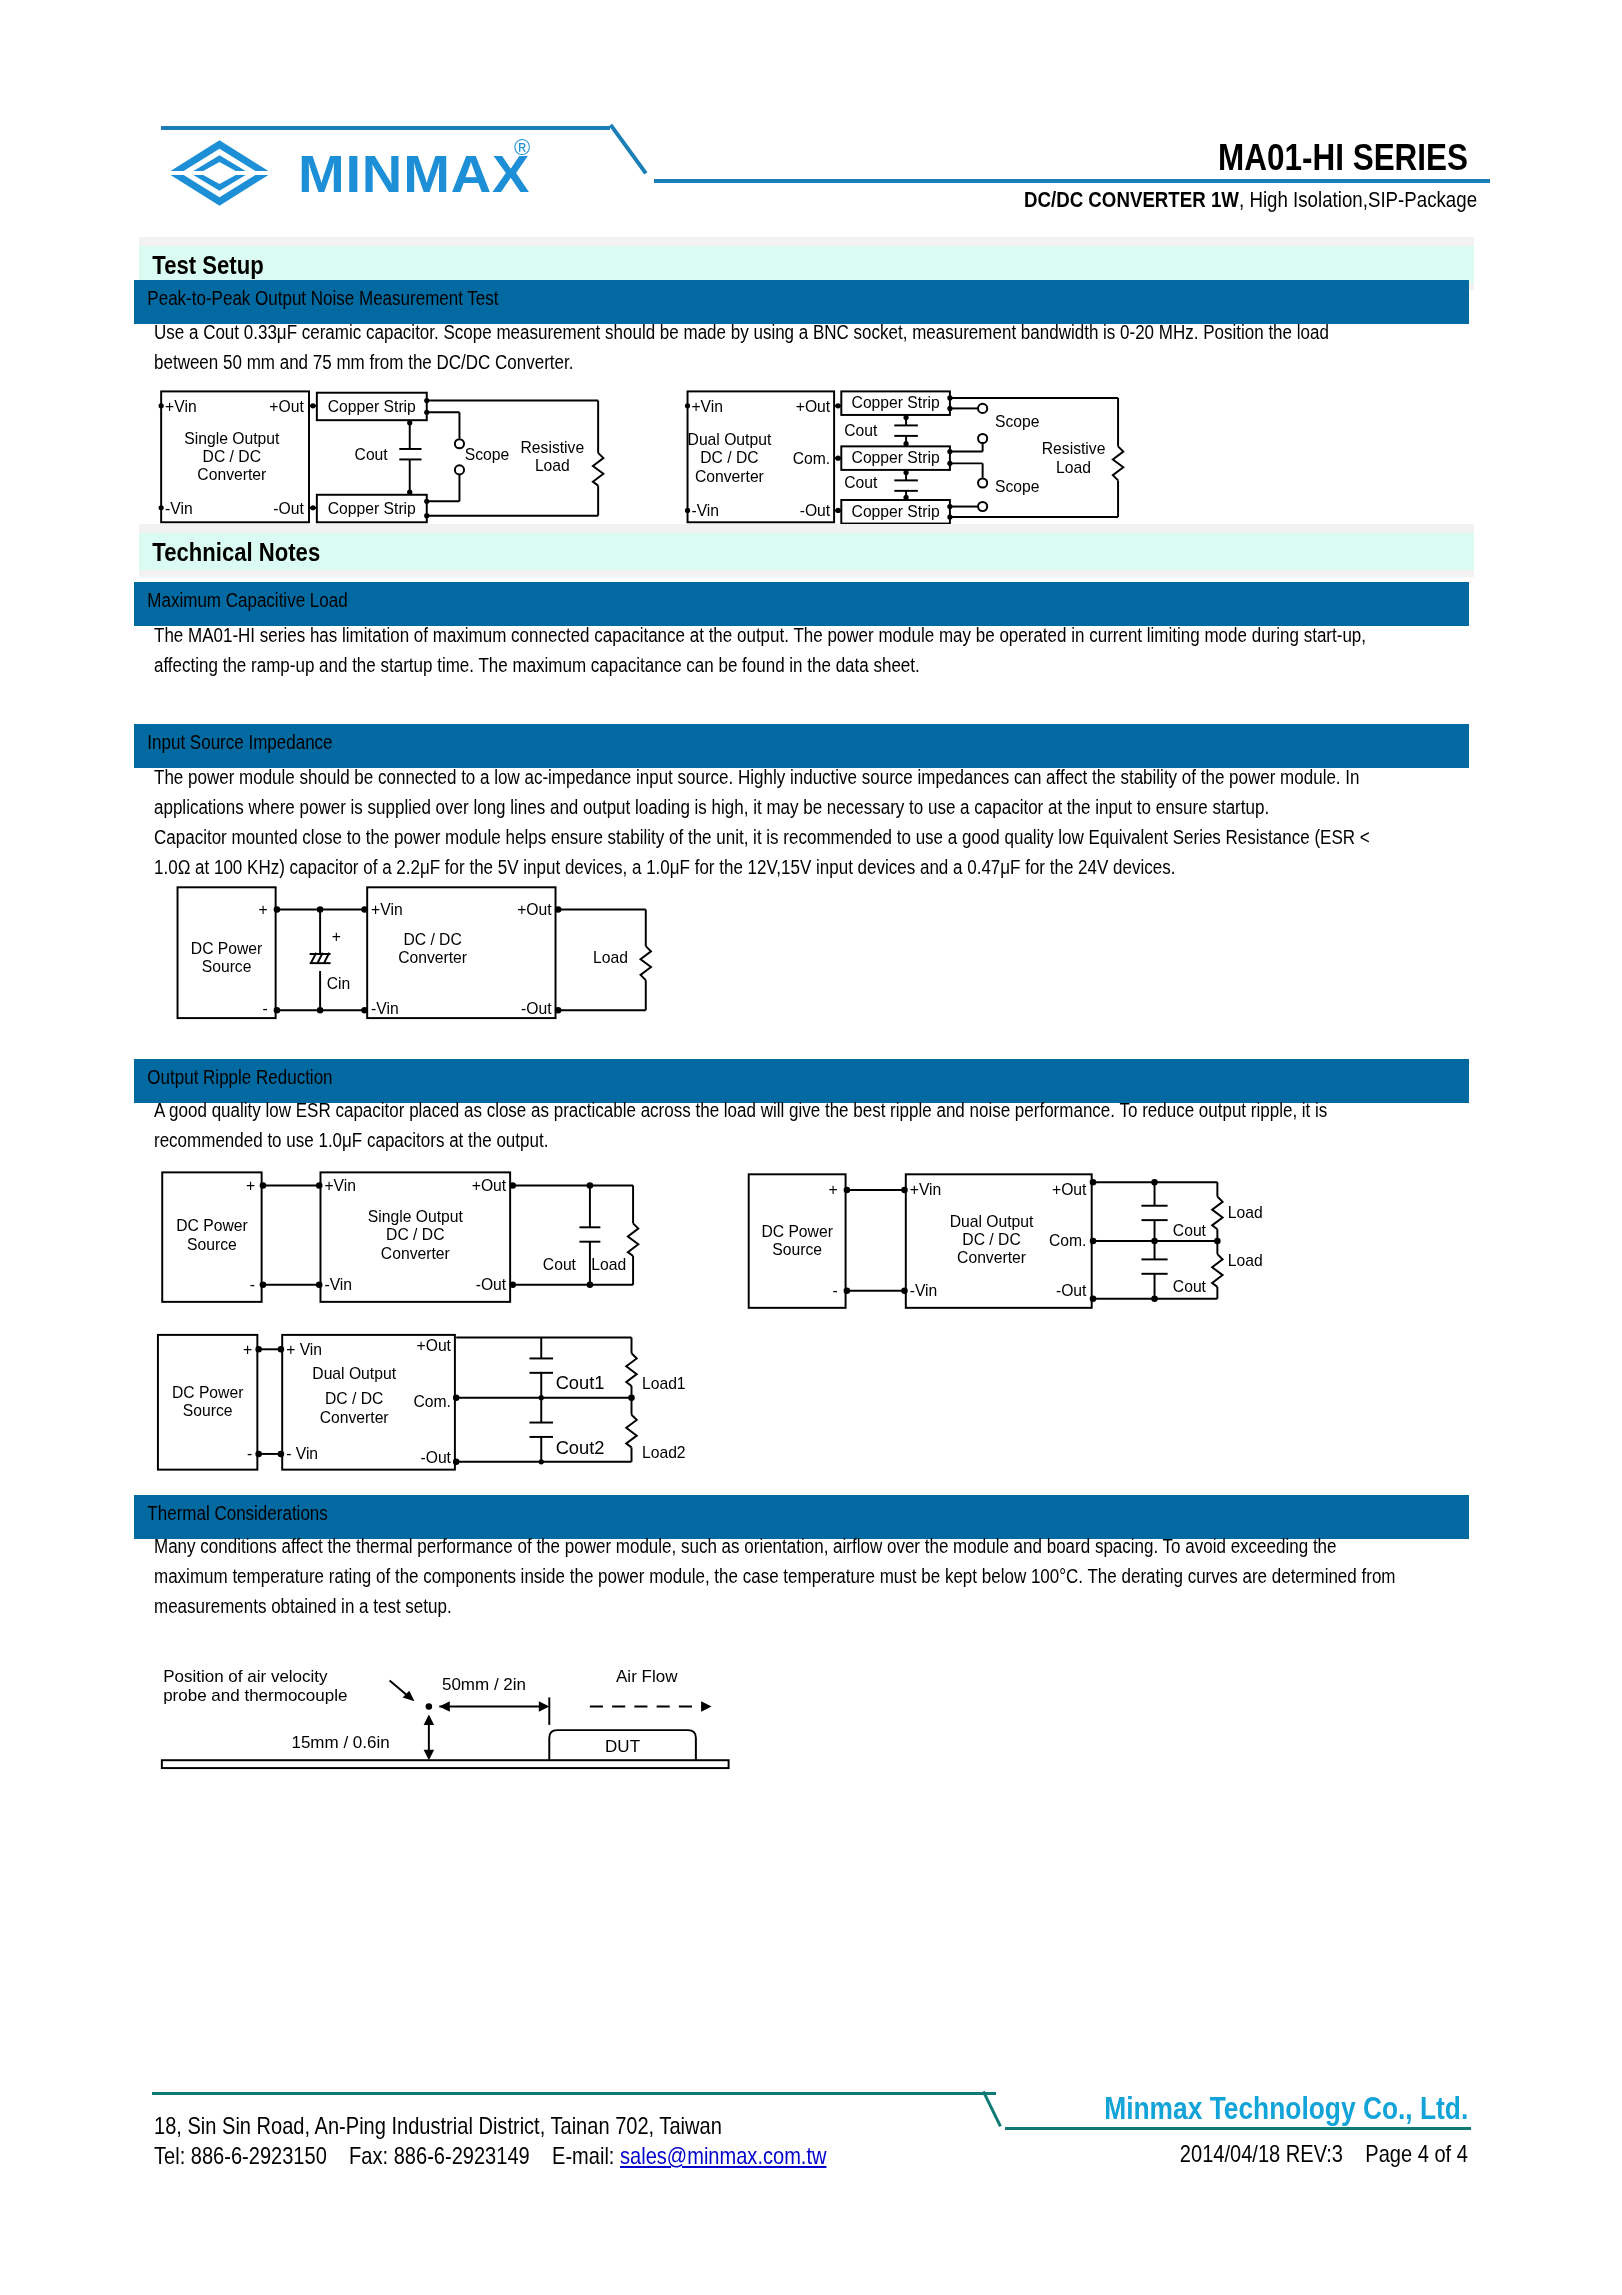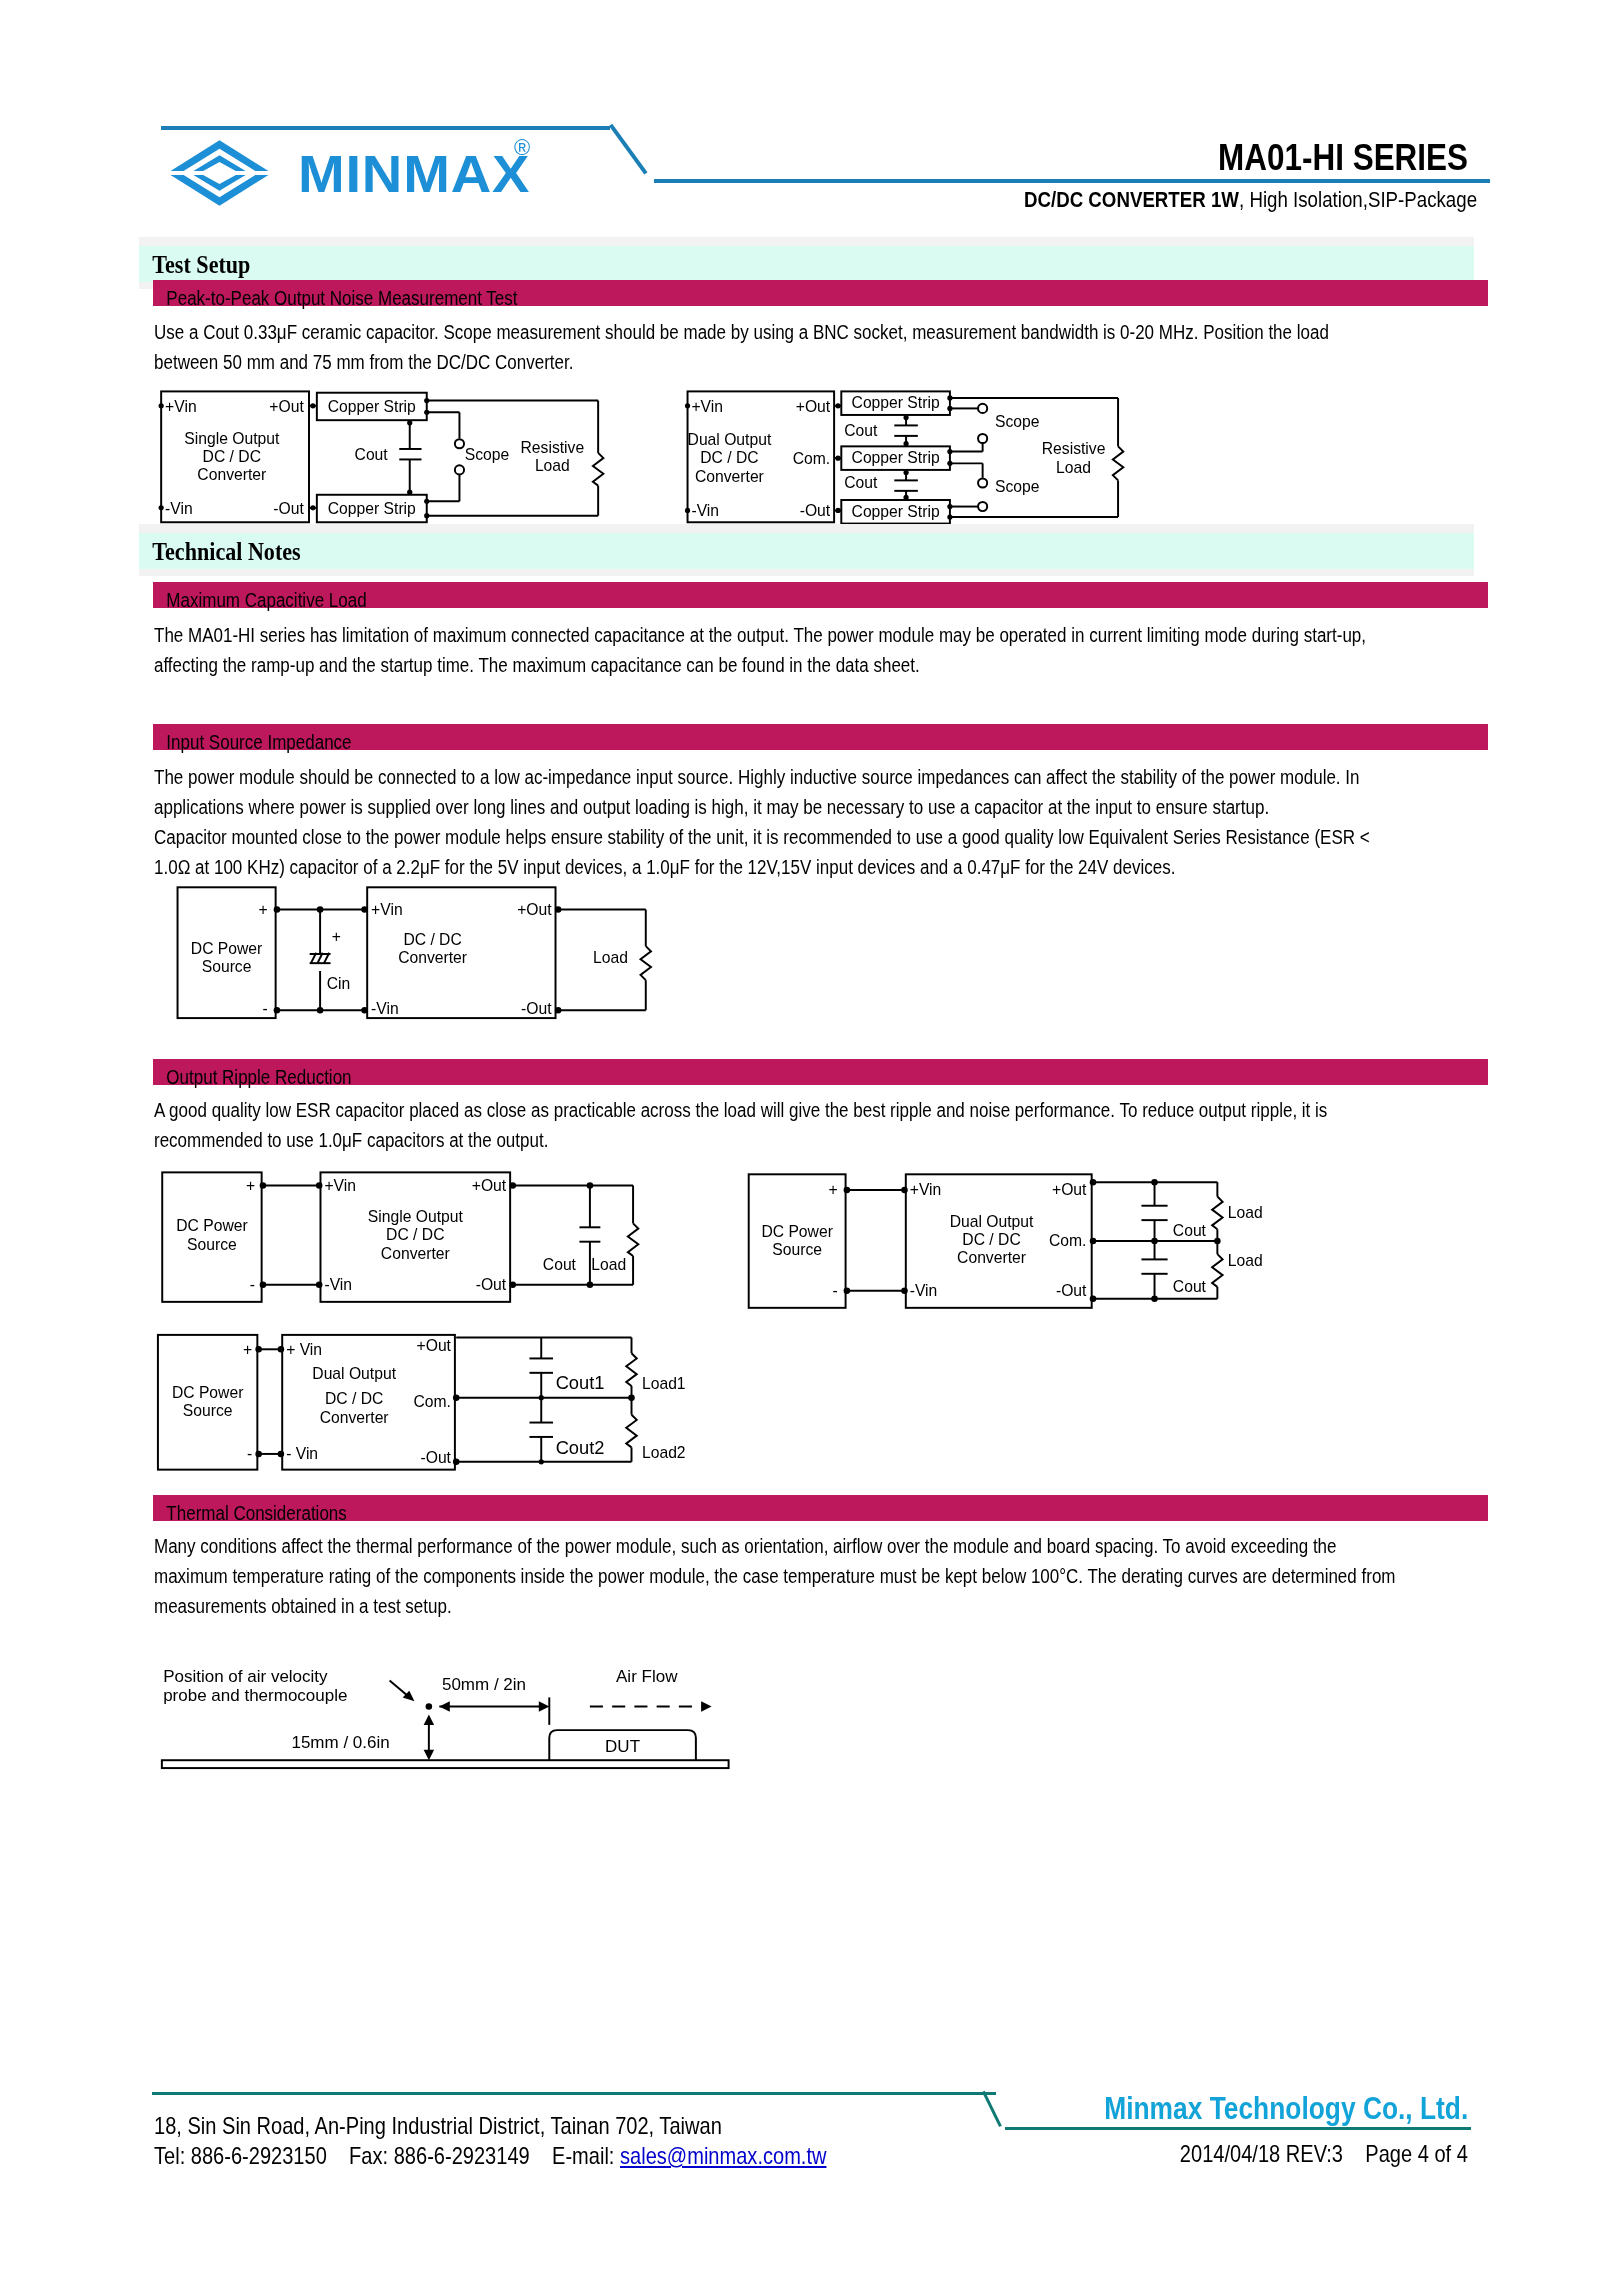--- a/index.html
+++ b/index.html
@@ -9,23 +9,23 @@
   
   .hdr-line-left { position:absolute; left:161px; top:126px; width:449px; height:3.9px; background:#1b7fb6; }
   .hdr-line-right { position:absolute; left:654px; top:179px; width:836px; height:3.9px; background:#1b7fb6; }
   .hdr-diag { position:absolute; left:609px; top:126px; width:3.9px; height:60px; background:#1b7fb6; transform-origin:top left; transform:rotate(-36deg); }
   .logo-text { position:absolute; left:298px; top:145px; font-size:51px; font-weight:bold; color:#1c8fd6; letter-spacing:0.7px; transform:scaleX(1.1); transform-origin:left; }
   .logo-reg { position:absolute; left:514px; top:135px; font-size:22px; color:#1c8fd6; }
   .series-title { position:absolute; right:154px; top:137px; font-size:37px; font-weight:bold; transform:scaleX(0.85); transform-origin:right; }
   .series-sub { position:absolute; right:145px; top:187px; font-size:22px; transform:scaleX(0.85); transform-origin:right; white-space:nowrap; }
   .series-sub b { font-weight:bold; }
   
-  .sec-bar { position:absolute; left:139px; width:1335px; background:#d9fbf2; border-top:9.2px solid #f2f2f2; border-bottom:7.9px solid #f2f2f2;font-family:Liberation Serif, serif; }
+  .sec-bar { position:absolute; left:139px; width:1335px; background:#d9fbf2; border-top:9.2px solid #f2f2f2; border-bottom:7.9px solid #f2f2f2; }
   .sec-bar span { display:block; font-size:26px; font-weight:bold; padding:3.9px 0 2.6px 15.7px; transform:scaleX(0.85); transform-origin:left; white-space:nowrap; }
-  .sub-bar { position:absolute; left:153px; width:1335px; height:26px; background:#be185d; }
+  .sub-bar { position:absolute; left:134px; width:1335px; height:44px; background:#0369a1; }
   .sub-bar span { display:block; font-size:20px; padding:6.5px 0 0 15.7px; transform:scaleX(0.85); transform-origin:left; white-space:nowrap; }
   .para { position:absolute; left:154px; width:1570px; font-size:20px; line-height:30px; transform:scaleX(0.85); transform-origin:left; white-space:nowrap; }
   .para div { white-space:nowrap; }
   
   svg text { font-family:"Liberation Sans", sans-serif; }
   .diag { position:absolute; }
   
   .ftr-line { position:absolute; left:152px; top:2092px; width:844px; height:2.6px; background:#0f7a73; }
   .ftr-line2 { position:absolute; left:1005px; top:2127px; width:466px; height:2.6px; background:#0f7a73; }
   .ftr-diag { position:absolute; left:982px; top:2092px; width:2.6px; height:39px; background:#0f7a73; transform:rotate(-26deg); transform-origin:top left; }

